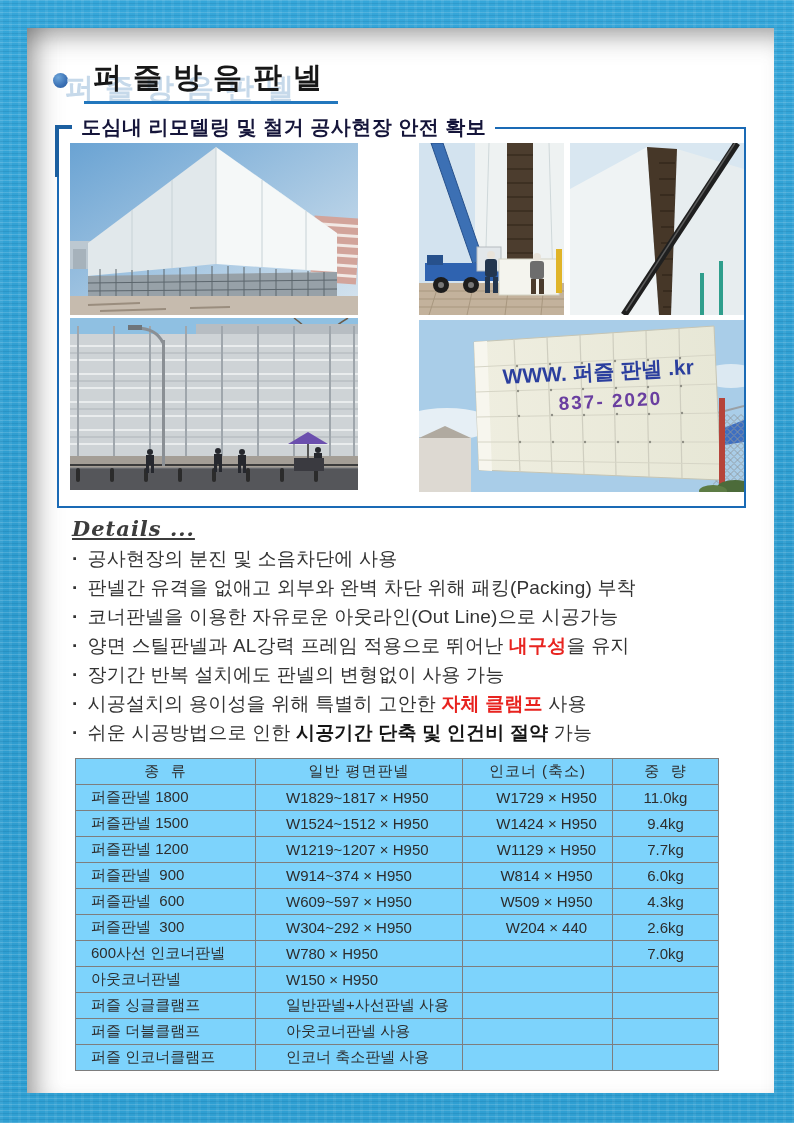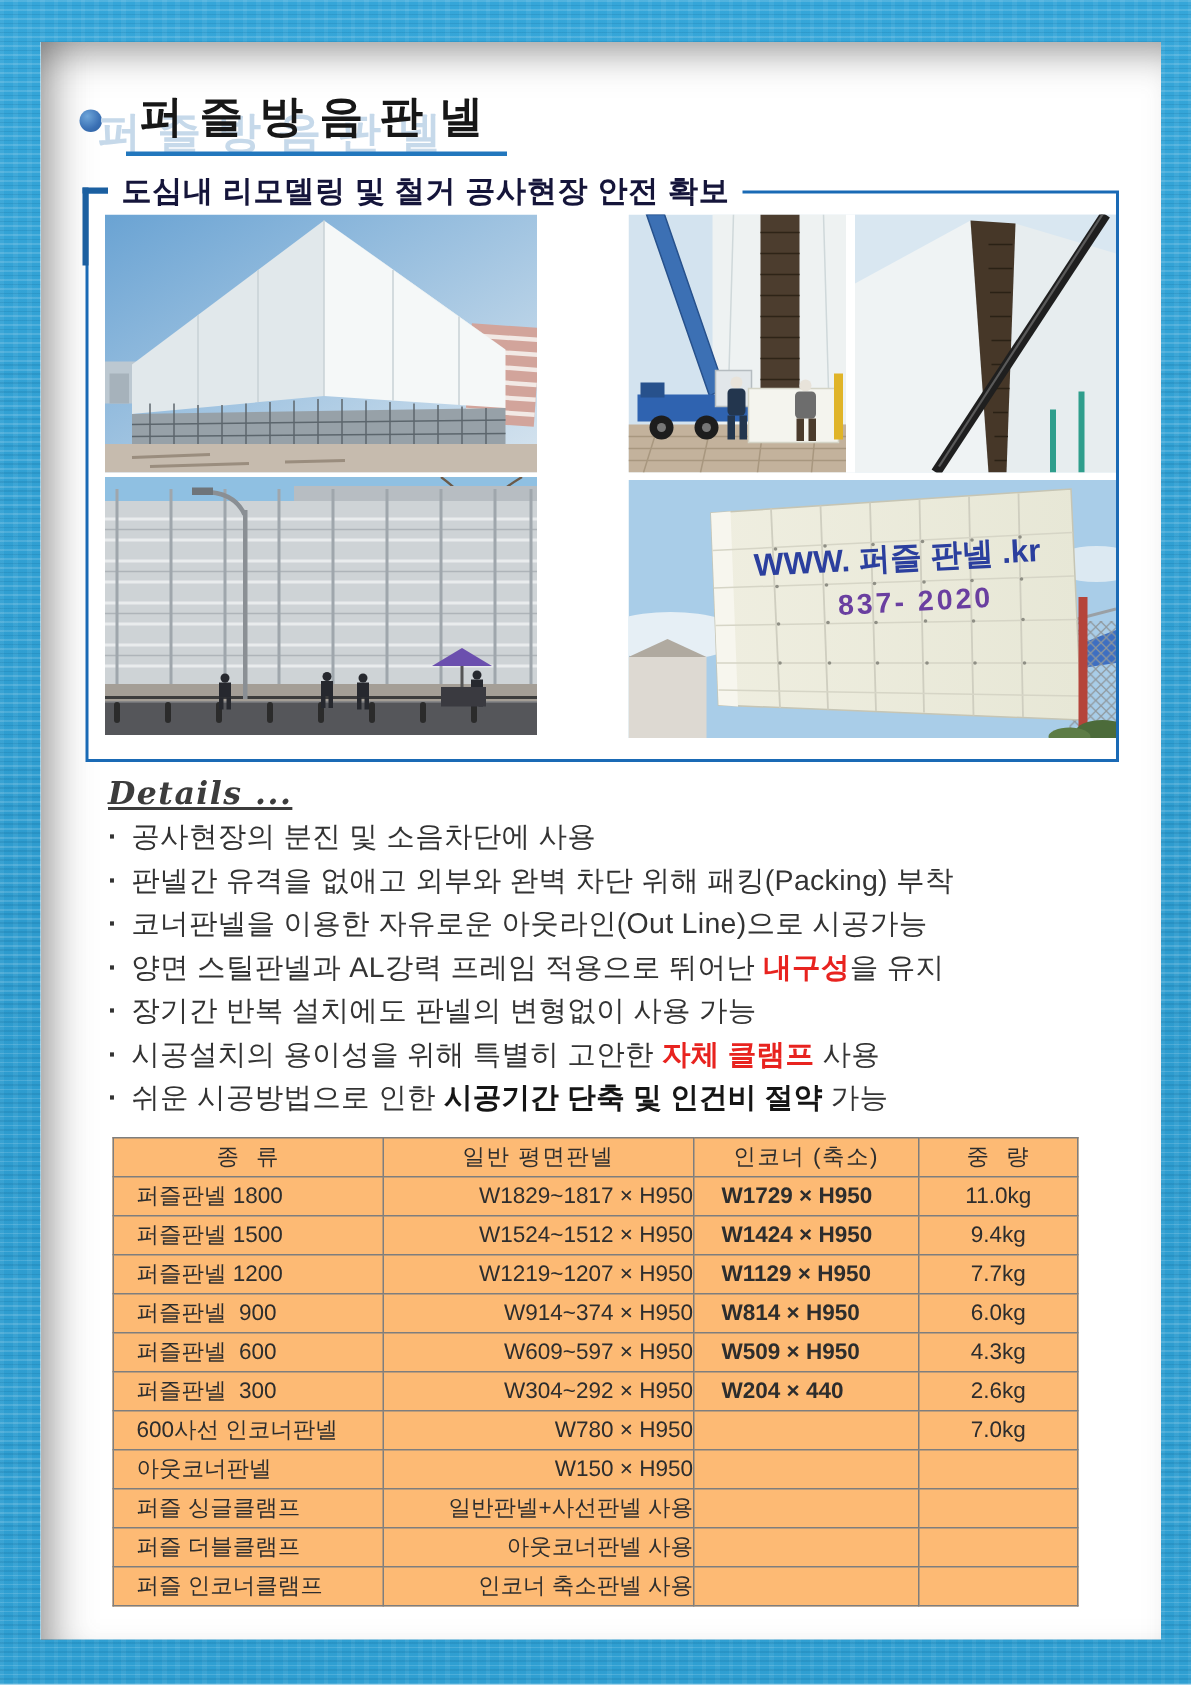--- a/index.html
+++ b/index.html
@@ -67,30 +67,30 @@
   .details-list li{
     font-size:19px; color:#333333; letter-spacing:0.2px; line-height:29px; white-space:nowrap;
   }
   .details-list li::before{ content:"·"; font-weight:bold; margin-right:9px; color:#333; }
   .em-red{ color:#e8231f; font-weight:bold; }
   .em-bold{ color:#151515; font-weight:bold; }
 
   
   .spec-table{
     position:absolute; left:48px; top:730px; border-collapse:collapse; table-layout:fixed;
-    background:#fdba74;
+    background:#7dd3fc;
   }
   .spec-table th, .spec-table td{
     border:1px solid #7e7e7e; height:26px; font-size:15px; color:#2d2d2d;
     white-space:pre; overflow:hidden; padding:0;
   }
   .spec-table th{ font-weight:normal; text-align:center; letter-spacing:1px; }
   .spec-table td.c0{ text-align:left; padding-left:15px; }
-  .spec-table td.c1{ text-align:right; padding-left:30px; }
-  .spec-table td.c2{ text-align:left; padding-left:18px;font-weight:bold; }
+  .spec-table td.c1{ text-align:left; padding-left:30px; }
+  .spec-table td.c2{ text-align:center; padding-left:18px; }
   .spec-table td.c3{ text-align:center; }
 </style>
 </head>
 <body>
 
 <div class="page">
   <div class="sheet">
 
     <span class="title-bullet"></span>
     <span class="ghost-title">퍼즐방음판넬</span>

